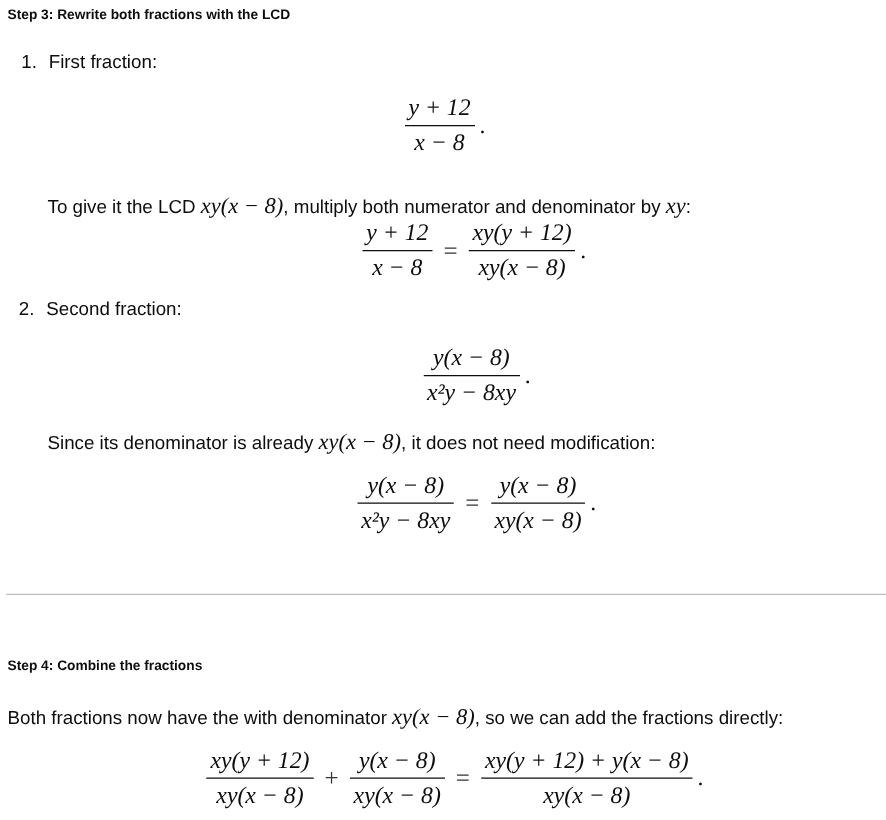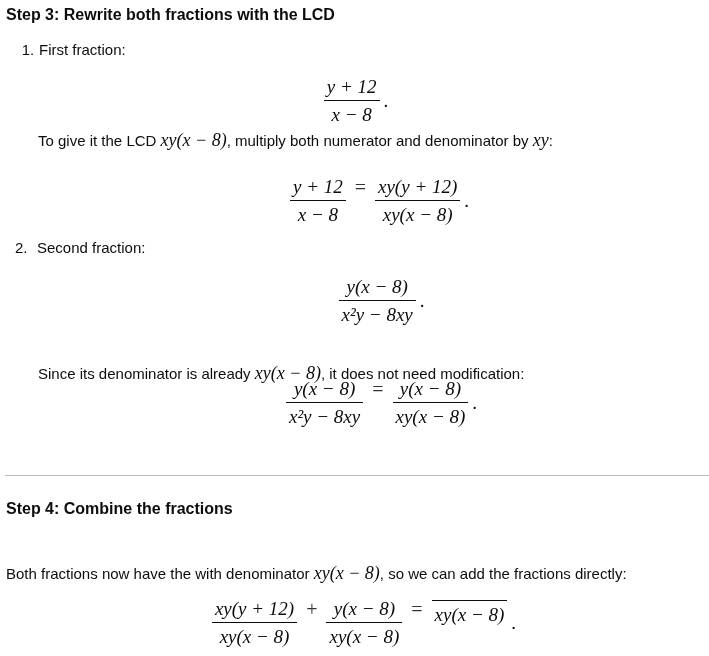--- a/index.html
+++ b/index.html
@@ -2,55 +2,55 @@
 <html><head>
 <meta charset="utf-8">
 <style>
   html, body { margin: 0; padding: 0; background: #ffffff; }
   body {
     width: 709px; height: 656px; overflow: hidden; position: relative;
     font-family: "Liberation Sans", "DejaVu Sans", sans-serif;
     color: #0d0d0d; font-size: 15px;
   }
   .abs { position: absolute; }
-  .heading { font-weight: bold; font-size: 16px; white-space: nowrap; }
+  .heading { font-weight: bold; font-size: 11px; white-space: nowrap; }
   .text { font-size: 15px; white-space: nowrap; }
   .num { display: inline-block; width: 22px; }
   .mi { font-style: italic; }
   .inline-math { font-family: "Liberation Serif", "DejaVu Serif", serif; font-size: 18px; }
-  .eq { display: flex; align-items: flex-start; justify-content: center; position: absolute; }
+  .eq { display: flex; align-items: center; justify-content: center; position: absolute; }
   .frac { display: inline-flex; flex-direction: column; align-items: center; vertical-align: middle; margin: 0 3px; }
   .frac .nu, .frac .de {
     font-family: "Liberation Serif", "DejaVu Serif", serif; font-size: 19px;
     white-space: nowrap; padding: 0 3px; line-height: 22px;
   }
   .frac .bar { height: 1.2px; background: #0d0d0d; align-self: stretch; margin: 2px 0 3px 0; }
   .op { font-family: "Liberation Serif", "DejaVu Serif", serif; font-size: 20px; margin: 0 6px; color: #333; }
   .dot { font-family: "Liberation Serif", serif; font-size: 19px; align-self: flex-end; margin-bottom: 14px; margin-left: 1px; }
   .divider { position: absolute; left: 5px; right: 0; top: 475px; height: 1px; background: #bdbdbd; }
 </style>
 </head>
 <body>
 
 <div class="abs heading" style="left:6px; top:6px;">Step 3: Rewrite both fractions with the LCD</div>
 
-<div class="abs text" style="left:17px; top:41px;text-align:center;">
+<div class="abs text" style="left:17px; top:41px;">
   <span class="num">1.</span><span>First fraction:</span>
 </div>
 
 <div class="eq" style="left:0; width:709px; top:76px;">
   <span class="frac mi">
     <span class="nu">y + 12</span>
     <span class="bar"></span>
     <span class="de">x − 8</span>
   </span>
   <span class="dot">.</span>
 </div>
 
-<div class="abs text" style="left:38px; top:130px;text-align:right;">
+<div class="abs text" style="left:38px; top:154px;text-align:right;">
   <span>To give it the LCD </span><span class="inline-math mi">xy(x − 8)</span><span>, multiply both numerator and denominator by </span><span class="inline-math mi">xy</span><span>:</span>
 </div>
 
 <div class="eq" style="left:0; width:756px; top:176px;">
   <span class="frac mi">
     <span class="nu">y + 12</span>
     <span class="bar"></span>
     <span class="de">x − 8</span>
   </span>
   <span class="op">=</span>
@@ -68,58 +68,59 @@
 
 <div class="eq" style="left:0; width:760px; top:276px;">
   <span class="frac mi">
     <span class="nu">y(x − 8)</span>
     <span class="bar"></span>
     <span class="de">x²y − 8xy</span>
   </span>
   <span class="dot">.</span>
 </div>
 
-<div class="abs text" style="left:38px; top:343px;margin-top:20px;">
+<div class="abs text" style="left:38px; top:343px;">
   <span>Since its denominator is already </span><span class="inline-math mi">xy(x − 8)</span><span>, it does not need modification:</span>
 </div>
 
 <div class="eq" style="left:0; width:760px; top:378px;">
   <span class="frac mi">
     <span class="nu">y(x − 8)</span>
     <span class="bar"></span>
     <span class="de">x²y − 8xy</span>
   </span>
   <span class="op">=</span>
   <span class="frac mi">
     <span class="nu">y(x − 8)</span>
     <span class="bar"></span>
     <span class="de">xy(x − 8)</span>
   </span>
   <span class="dot">.</span>
 </div>
 
 <div class="divider"></div>
 
-<div class="abs heading" style="left:6px; top:500px;">Step 4: Combine the fractions</div>
+<div class="abs heading" style="left:6px; top:527px;">Step 4: Combine the fractions</div>
 
 <div class="abs text" style="left:6px; top:563px;">
   <span>Both fractions now have the with denominator </span><span class="inline-math mi">xy(x − 8)</span><span>, so we can add the fractions directly:</span>
 </div>
 
 <div class="eq" style="left:0; width:725px; top:598px;">
   <span class="frac mi">
     <span class="nu">xy(y + 12)</span>
     <span class="bar"></span>
     <span class="de">xy(x − 8)</span>
   </span>
   <span class="op">+</span>
   <span class="frac mi">
     <span class="nu">y(x − 8)</span>
     <span class="bar"></span>
     <span class="de">xy(x − 8)</span>
   </span>
   <span class="op">=</span>
   <span class="frac mi">
+    <span class="nu">xy(y + 12) + y(x − 8)</span>
     <span class="bar"></span>
     <span class="de">xy(x − 8)</span>
   </span>
   <span class="dot">.</span>
 </div>
 
 </body></html>

